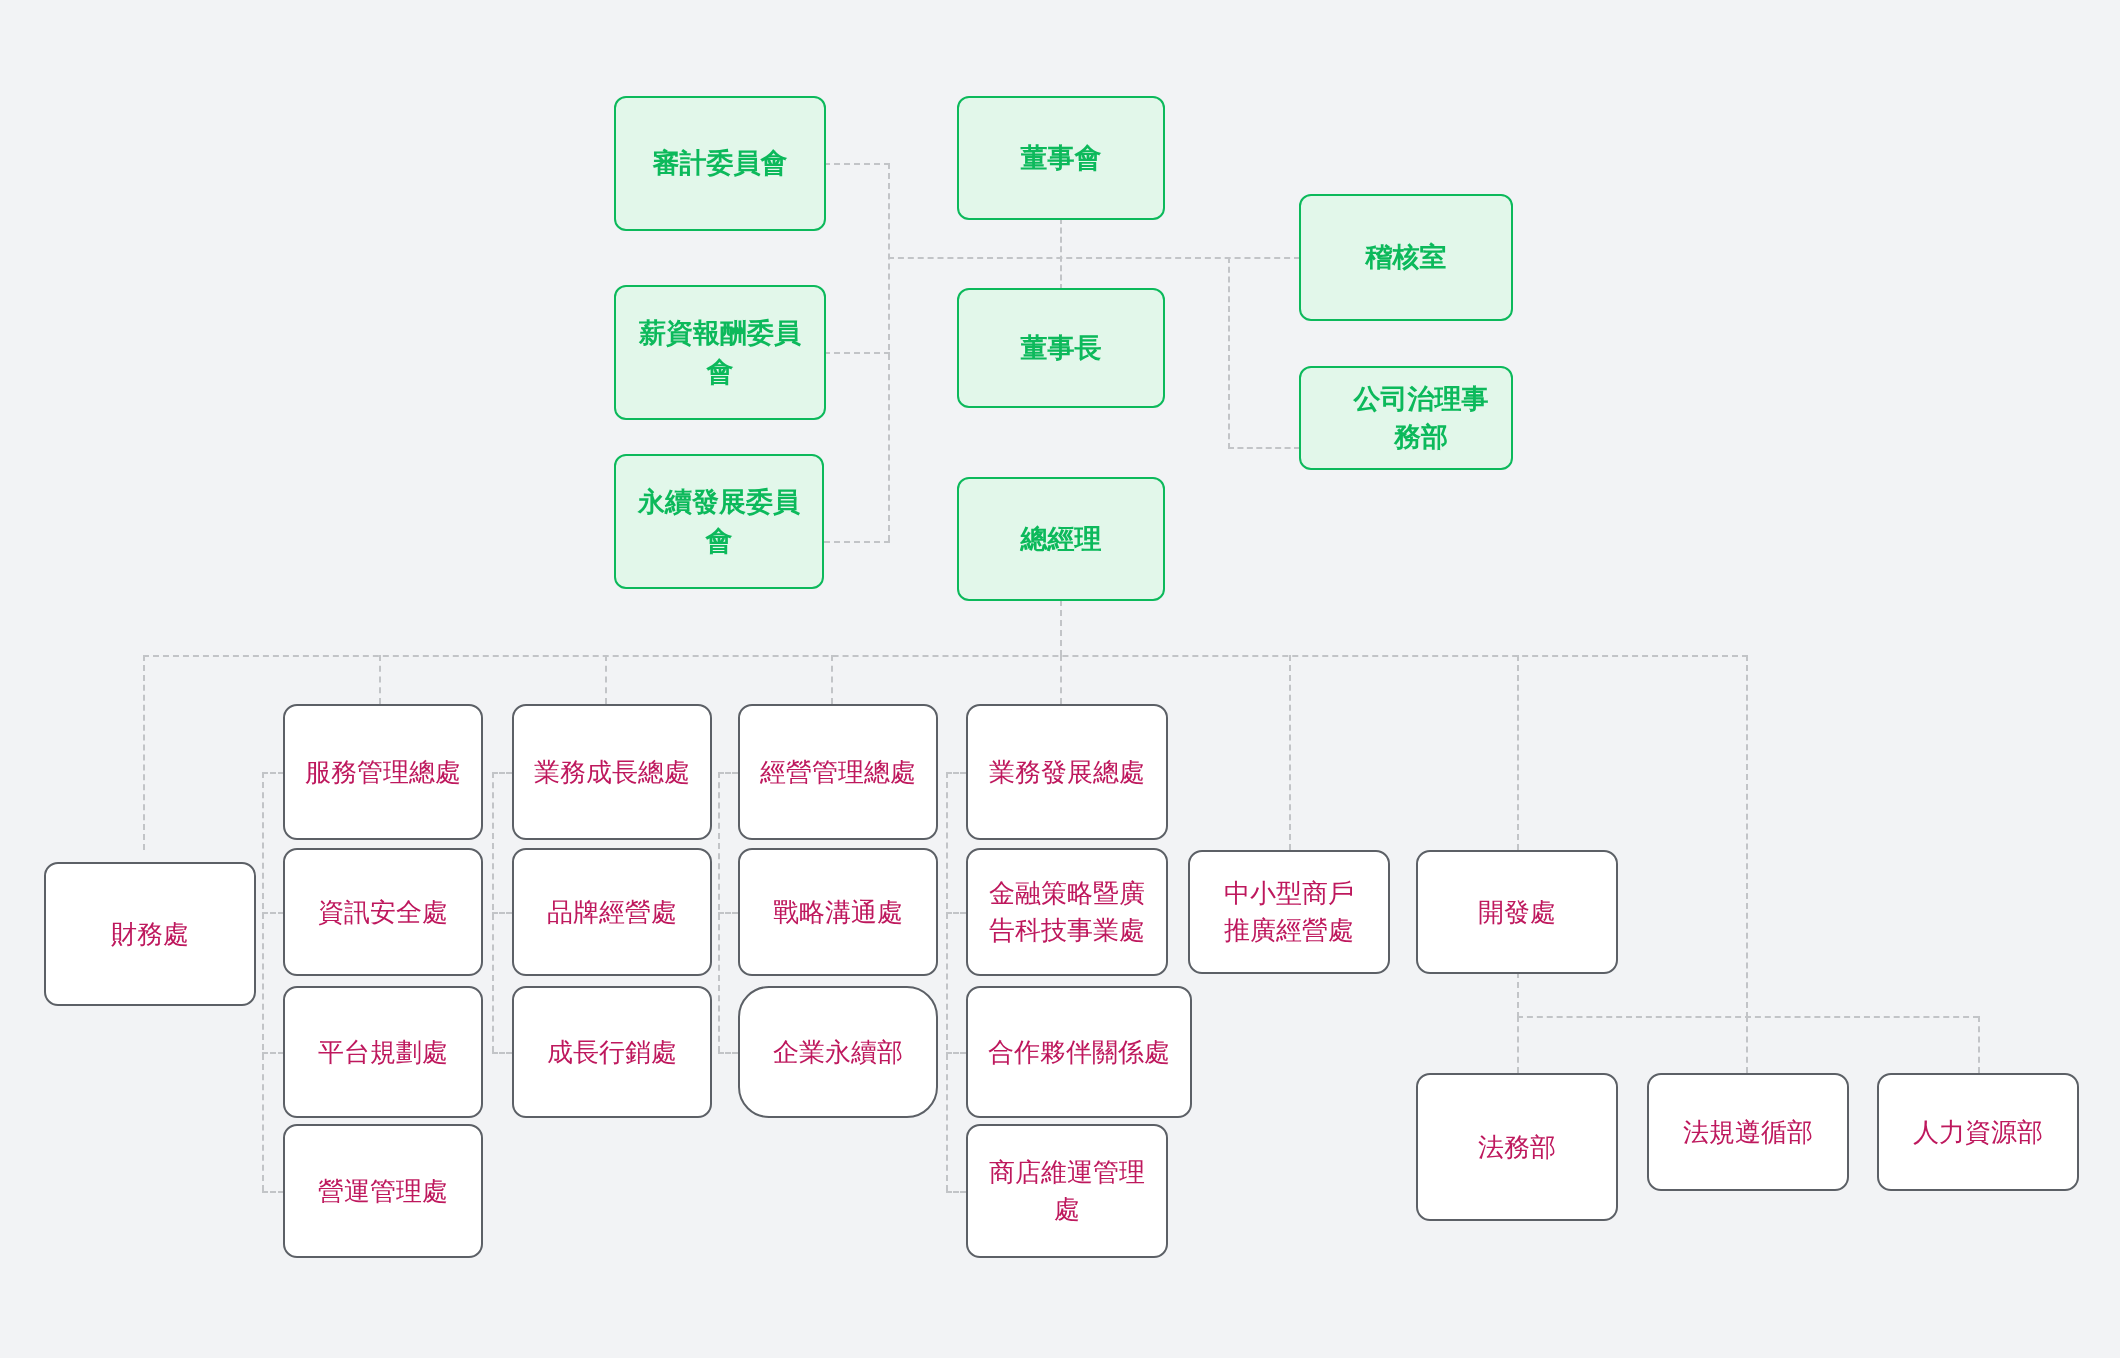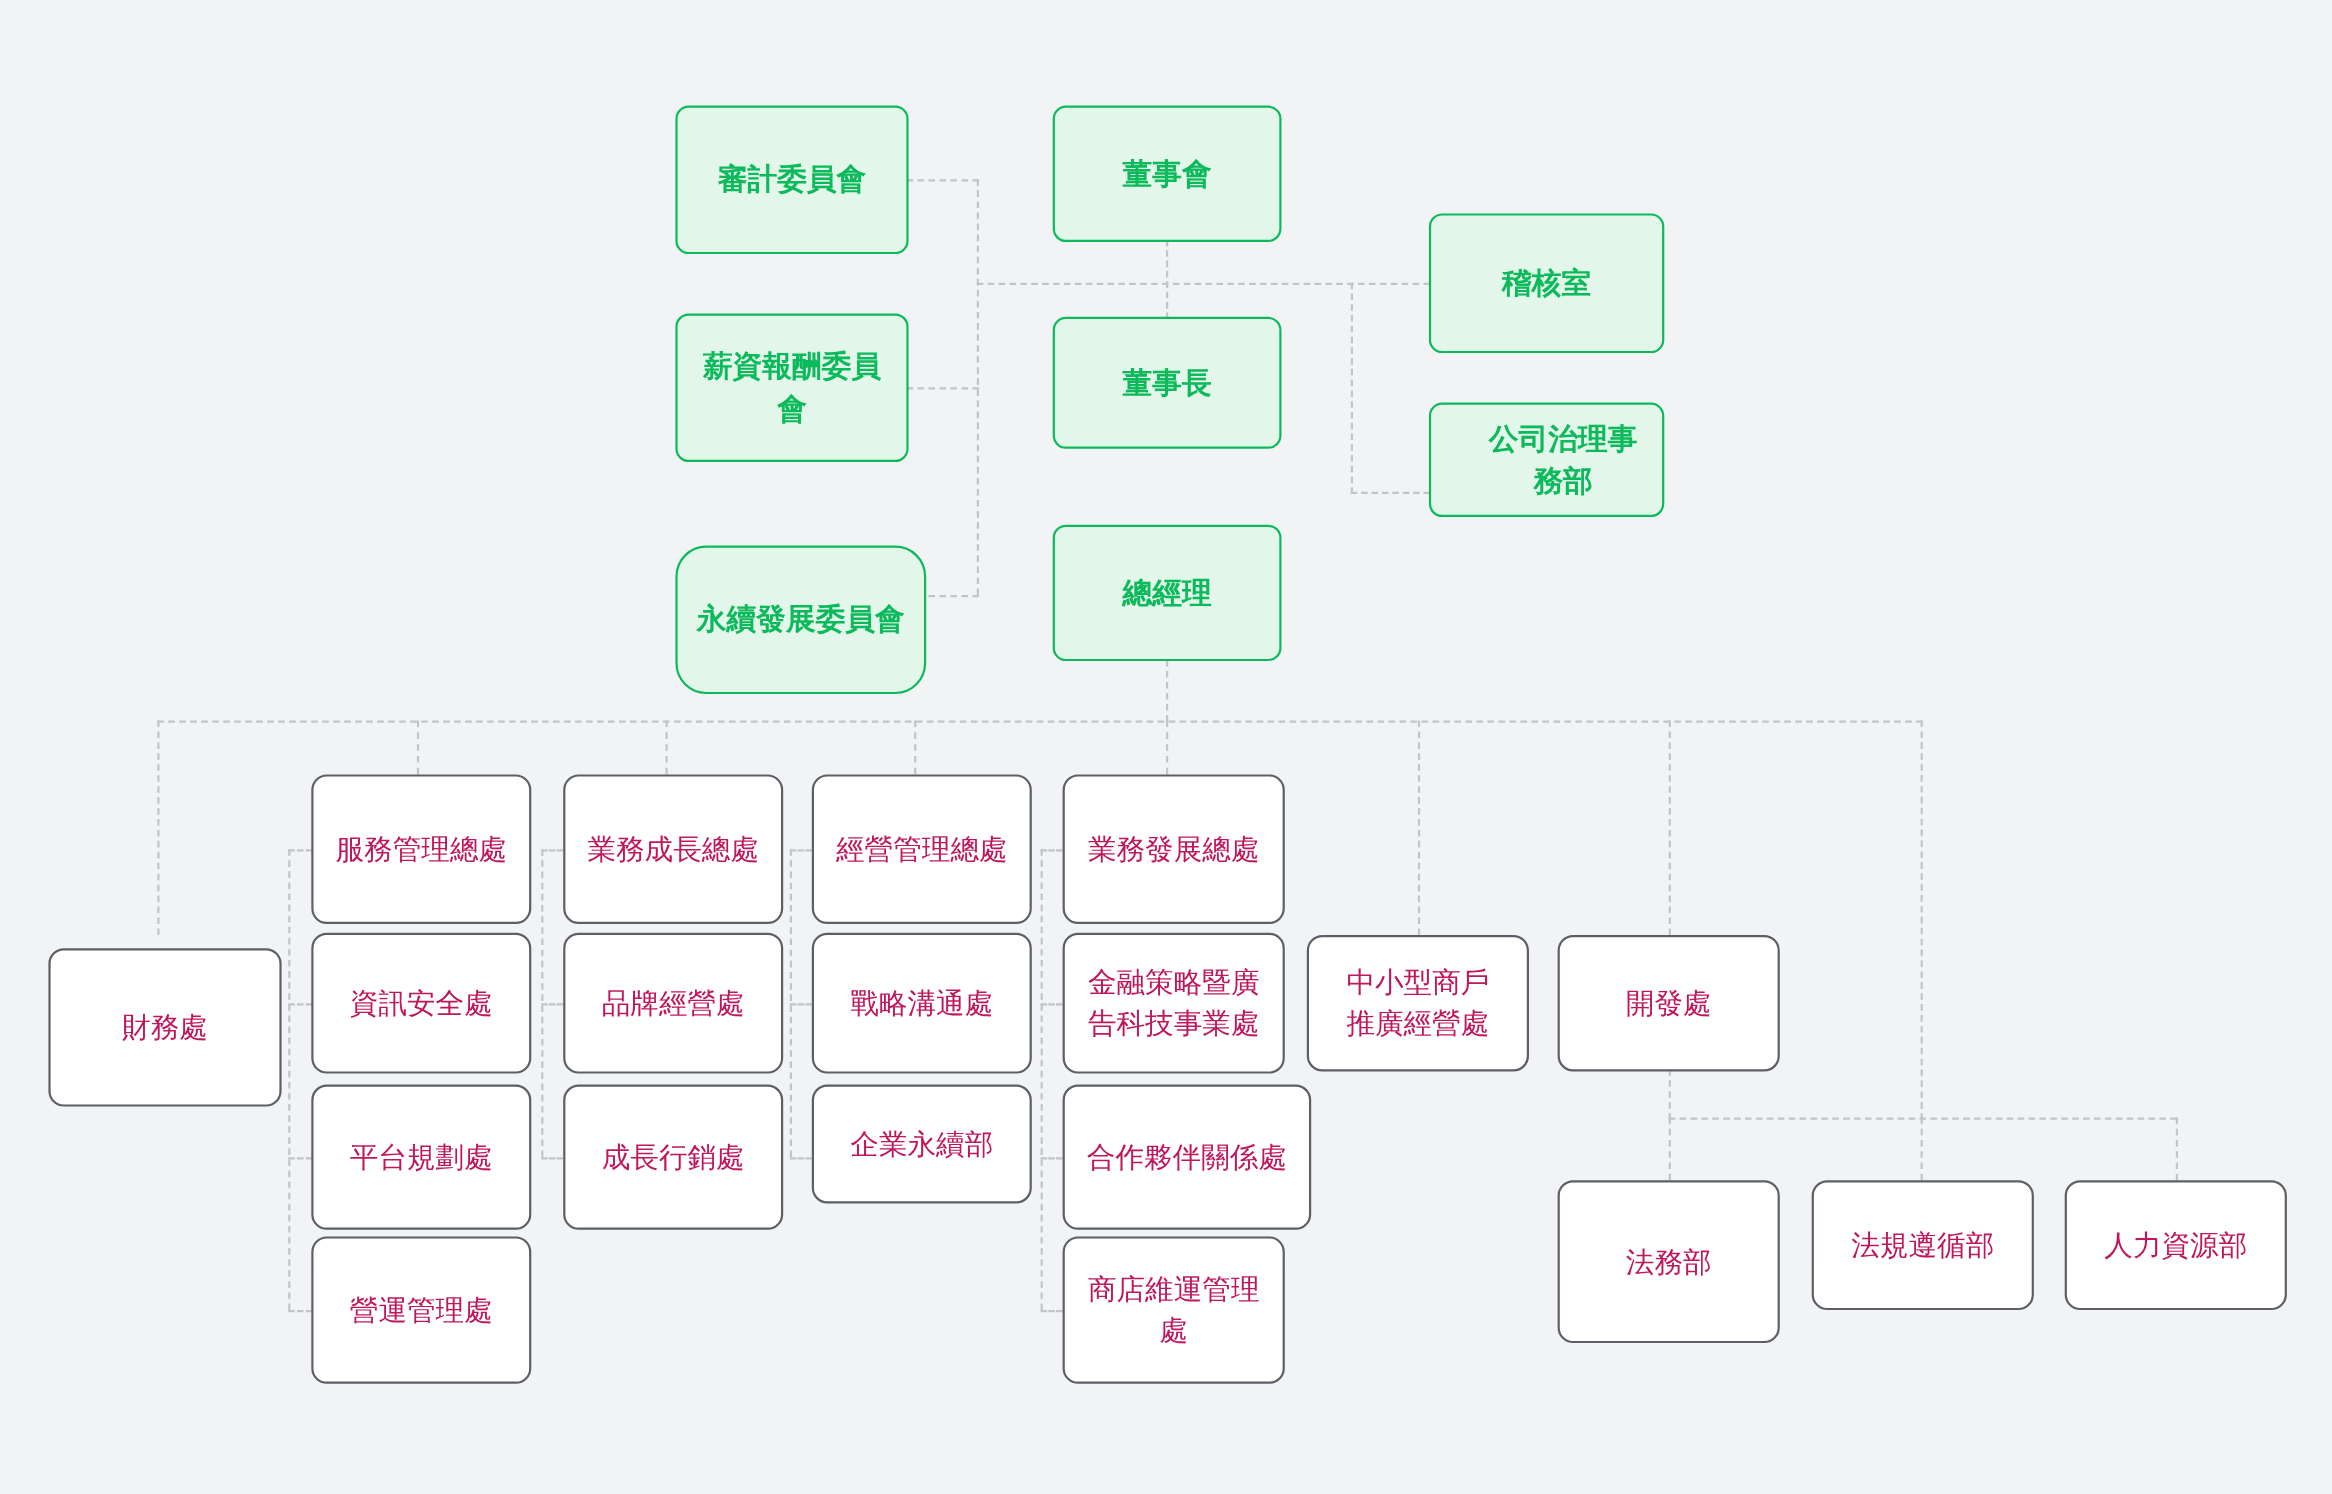--- a/index.html
+++ b/index.html
@@ -123,21 +123,21 @@
   <div class="ln v" style="left:1978px; top:1016px; height:57px;"></div>
 
   <div class="ln v" style="left:1517px; top:972px; height:46px;"></div>
 
   <div class="node green" style="left:614px; top:96px; width:212px; height:135px;">
     <span class="lbl">審計委員會</span>
   </div>
   <div class="node green" style="left:614px; top:285px; width:212px; height:135px;">
     <span class="lbl">薪資報酬委員會</span>
   </div>
-  <div class="node green" style="left:614px; top:496px; width:228px; height:135px;border-radius:28px;">
+  <div class="node green" style="left:614px; top:454px; width:210px; height:135px;">
     <span class="lbl">永續發展委員會</span>
   </div>
 
   <div class="node green" style="left:957px; top:96px; width:208px; height:124px;">
     <span class="lbl">董事會</span>
   </div>
   <div class="node green" style="left:957px; top:288px; width:208px; height:120px;">
     <span class="lbl">董事長</span>
   </div>
   <div class="node green" style="left:957px; top:477px; width:208px; height:124px;">
@@ -177,21 +177,21 @@
   <div class="node white" style="left:512px; top:986px; width:200px; height:132px;">
     <span class="lbl">成長行銷處</span>
   </div>
 
   <div class="node white" style="left:738px; top:704px; width:200px; height:136px;">
     <span class="lbl">經營管理總處</span>
   </div>
   <div class="node white" style="left:738px; top:848px; width:200px; height:128px;">
     <span class="lbl">戰略溝通處</span>
   </div>
-  <div class="node white" style="left:738px; top:986px; width:200px; height:108px;">
+  <div class="node white" style="left:738px; top:986px; width:200px; height:132px;border-radius:31px;">
     <span class="lbl">企業永續部</span>
   </div>
 
   <div class="node white" style="left:966px; top:704px; width:202px; height:136px;">
     <span class="lbl">業務發展總處</span>
   </div>
   <div class="node white" style="left:966px; top:848px; width:202px; height:128px;">
     <span class="lbl">金融策略暨廣
 告科技事業處</span>
   </div>

